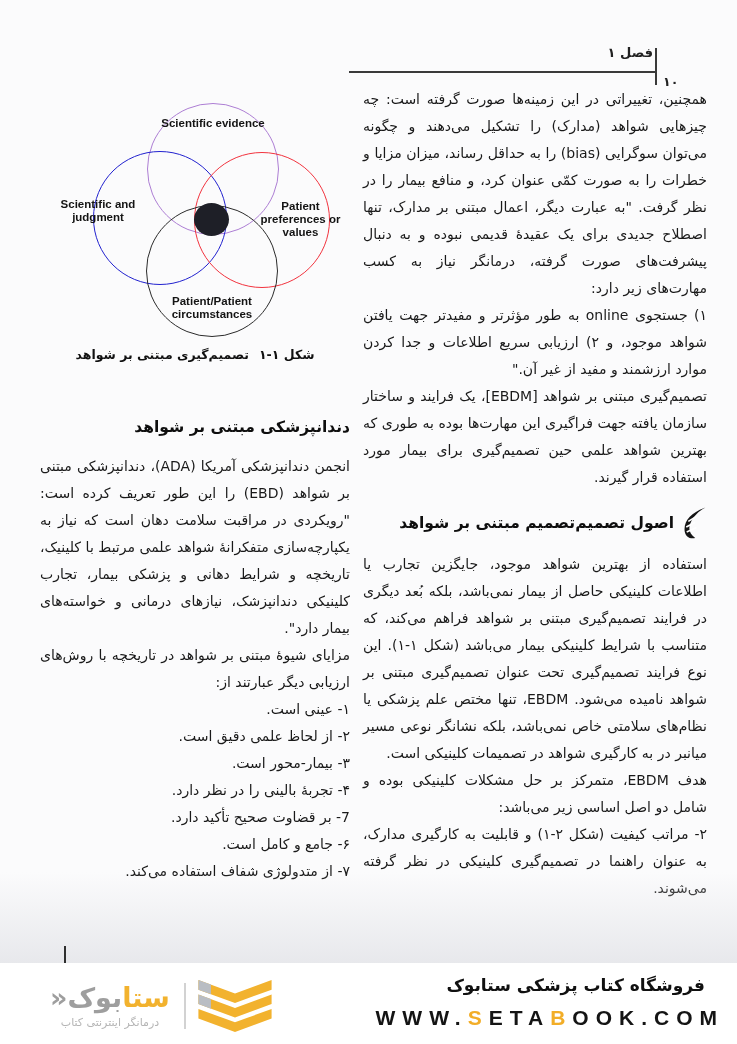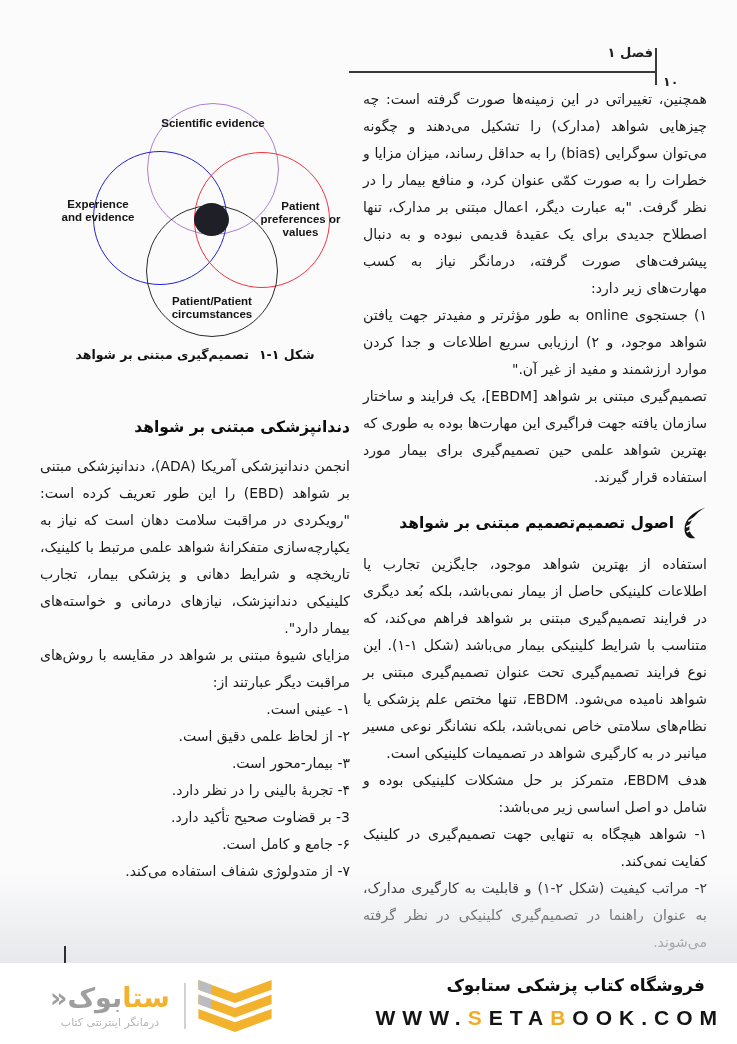--- a/index.html
+++ b/index.html
@@ -85,59 +85,58 @@
 <div class="abs header-rule"></div>
 <div class="abs page-number">۱۰</div>
 
 <div class="abs venn-wrap">
   <div class="vcircle vc-purple"></div>
   <div class="vcircle vc-blue"></div>
   <div class="vcircle vc-red"></div>
   <div class="vcircle vc-black"></div>
   <div class="v-dot"></div>
   <div class="vlabel vl-sci">Scientific evidence</div>
-  <div class="vlabel vl-exp">Experience and evidence</div>
+  <div class="vlabel vl-exp">Scientific and judgment</div>
   <div class="vlabel vl-pat">Patient preferences or values</div>
   <div class="vlabel vl-cli">Patient/Patient circumstances</div>
 </div>
 <div class="abs fig-caption">
   <span class="cap-num">شکل ۱-۱</span><span>تصمیم‌گیری مبتنی بر شواهد</span>
 </div>
 
 <div class="abs left-col fa-body">
   <div class="col-heading">دندانپزشکی مبتنی بر شواهد</div>
   <p>انجمن دندانپزشکی آمریکا (ADA)، دندانپزشکی مبتنی بر شواهد (EBD) را این طور تعریف کرده است: "رویکردی در مراقبت سلامت دهان است که نیاز به یکپارچه‌سازی متفکرانهٔ شواهد علمی مرتبط با کلینیک، تاریخچه و شرایط دهانی و پزشکی بیمار، تجارب کلینیکی دندانپزشک، نیازهای درمانی و خواسته‌های بیمار دارد".</p>
-  <p>مزایای شیوهٔ مبتنی بر شواهد در مقایسه با روش‌های مراقبت دیگر عبارتند از:</p>
+  <p>مزایای شیوهٔ مبتنی بر شواهد در تاریخچه با روش‌های ارزیابی دیگر عبارتند از:</p>
   <ul class="adv-list">
     <li>۱- عینی است.</li>
     <li>۲- از لحاظ علمی دقیق است.</li>
     <li>۳- بیمار-محور است.</li>
     <li>۴- تجربهٔ بالینی را در نظر دارد.</li>
-    <li>3- بر قضاوت صحیح تأکید دارد.</li>
+    <li>7- بر قضاوت صحیح تأکید دارد.</li>
     <li>۶- جامع و کامل است.</li>
     <li>۷- از متدولوژی شفاف استفاده می‌کند.</li>
   </ul>
 </div>
 
 <div class="abs right-col fa-body">
   <p>همچنین، تغییراتی در این زمینه‌ها صورت گرفته است: چه چیزهایی شواهد (مدارک) را تشکیل می‌دهند و چگونه می‌توان سوگرایی (bias) را به حداقل رساند، میزان مزایا و خطرات را به صورت کمّی عنوان کرد، و منافع بیمار را در نظر گرفت. "به عبارت دیگر، اعمال مبتنی بر مدارک، تنها اصطلاح جدیدی برای یک عقیدهٔ قدیمی نبوده و به دنبال پیشرفت‌های صورت گرفته، درمانگر نیاز به کسب مهارت‌های زیر دارد:</p>
   <p>۱) جستجوی online به طور مؤثرتر و مفیدتر جهت یافتن شواهد موجود، و ۲) ارزیابی سریع اطلاعات و جدا کردن موارد ارزشمند و مفید از غیر آن."</p>
   <p>تصمیم‌گیری مبتنی بر شواهد [EBDM]، یک فرایند و ساختار سازمان یافته جهت فراگیری این مهارت‌ها بوده به طوری که بهترین شواهد علمی حین تصمیم‌گیری برای بیمار مورد استفاده قرار گیرند.</p>
   <div class="sec-heading-row">
     <svg class="swoosh" viewBox="0 0 32 40" xmlns="http://www.w3.org/2000/svg">
       <path d="M30 1 C13 7 3 17 4.5 30 C5.5 36.5 10.5 40 17.5 38.5 C11 34 8.5 27.5 11.5 20.5 C15.5 11 22.5 5 30 1 Z" fill="#151515"></path>
       <line x1="7" y1="31" x2="19" y2="25.5" stroke="#ffffff" stroke-width="2"></line>
       <line x1="6.5" y1="25" x2="17.5" y2="19" stroke="#ffffff" stroke-width="2"></line>
       <line x1="9" y1="18" x2="19" y2="12" stroke="#ffffff" stroke-width="2"></line>
     </svg>
     <div class="col-heading">اصول تصمیم‌تصمیم مبتنی بر شواهد</div>
   </div>
   <p>استفاده از بهترین شواهد موجود، جایگزین تجارب یا اطلاعات کلینیکی حاصل از بیمار نمی‌باشد، بلکه بُعد دیگری در فرایند تصمیم‌گیری مبتنی بر شواهد فراهم می‌کند، که متناسب با شرایط کلینیکی بیمار می‌باشد (شکل ۱-۱). این نوع فرایند تصمیم‌گیری تحت عنوان تصمیم‌گیری مبتنی بر شواهد نامیده می‌شود. EBDM، تنها مختص علم پزشکی یا نظام‌های سلامتی خاص نمی‌باشد، بلکه نشانگر نوعی مسیر میانبر در به کارگیری شواهد در تصمیمات کلینیکی است.</p>
   <p>هدف EBDM، متمرکز بر حل مشکلات کلینیکی بوده و شامل دو اصل اساسی زیر می‌باشد:</p>
-  <p>۱- شواهد هیچگاه به تنهایی جهت تصمیم‌گیری در کلینیک کفایت نمی‌کند.</p>
   <p>۲- مراتب کیفیت (شکل ۲-۱) و قابلیت به کارگیری مدارک، به عنوان راهنما در تصمیم‌گیری کلینیکی در نظر گرفته می‌شوند.</p>
 </div>
 
 <div class="abs fade-band"></div>
 <div class="abs crop-mark"></div>
 
 <div class="abs footer">
   <div class="store-name">فروشگاه کتاب پزشکی ستابوک</div>
   <div class="website"><span>WWW.</span><span class="gold">S</span><span>ETA</span><span class="gold">B</span><span>OOK.COM</span></div>
 

